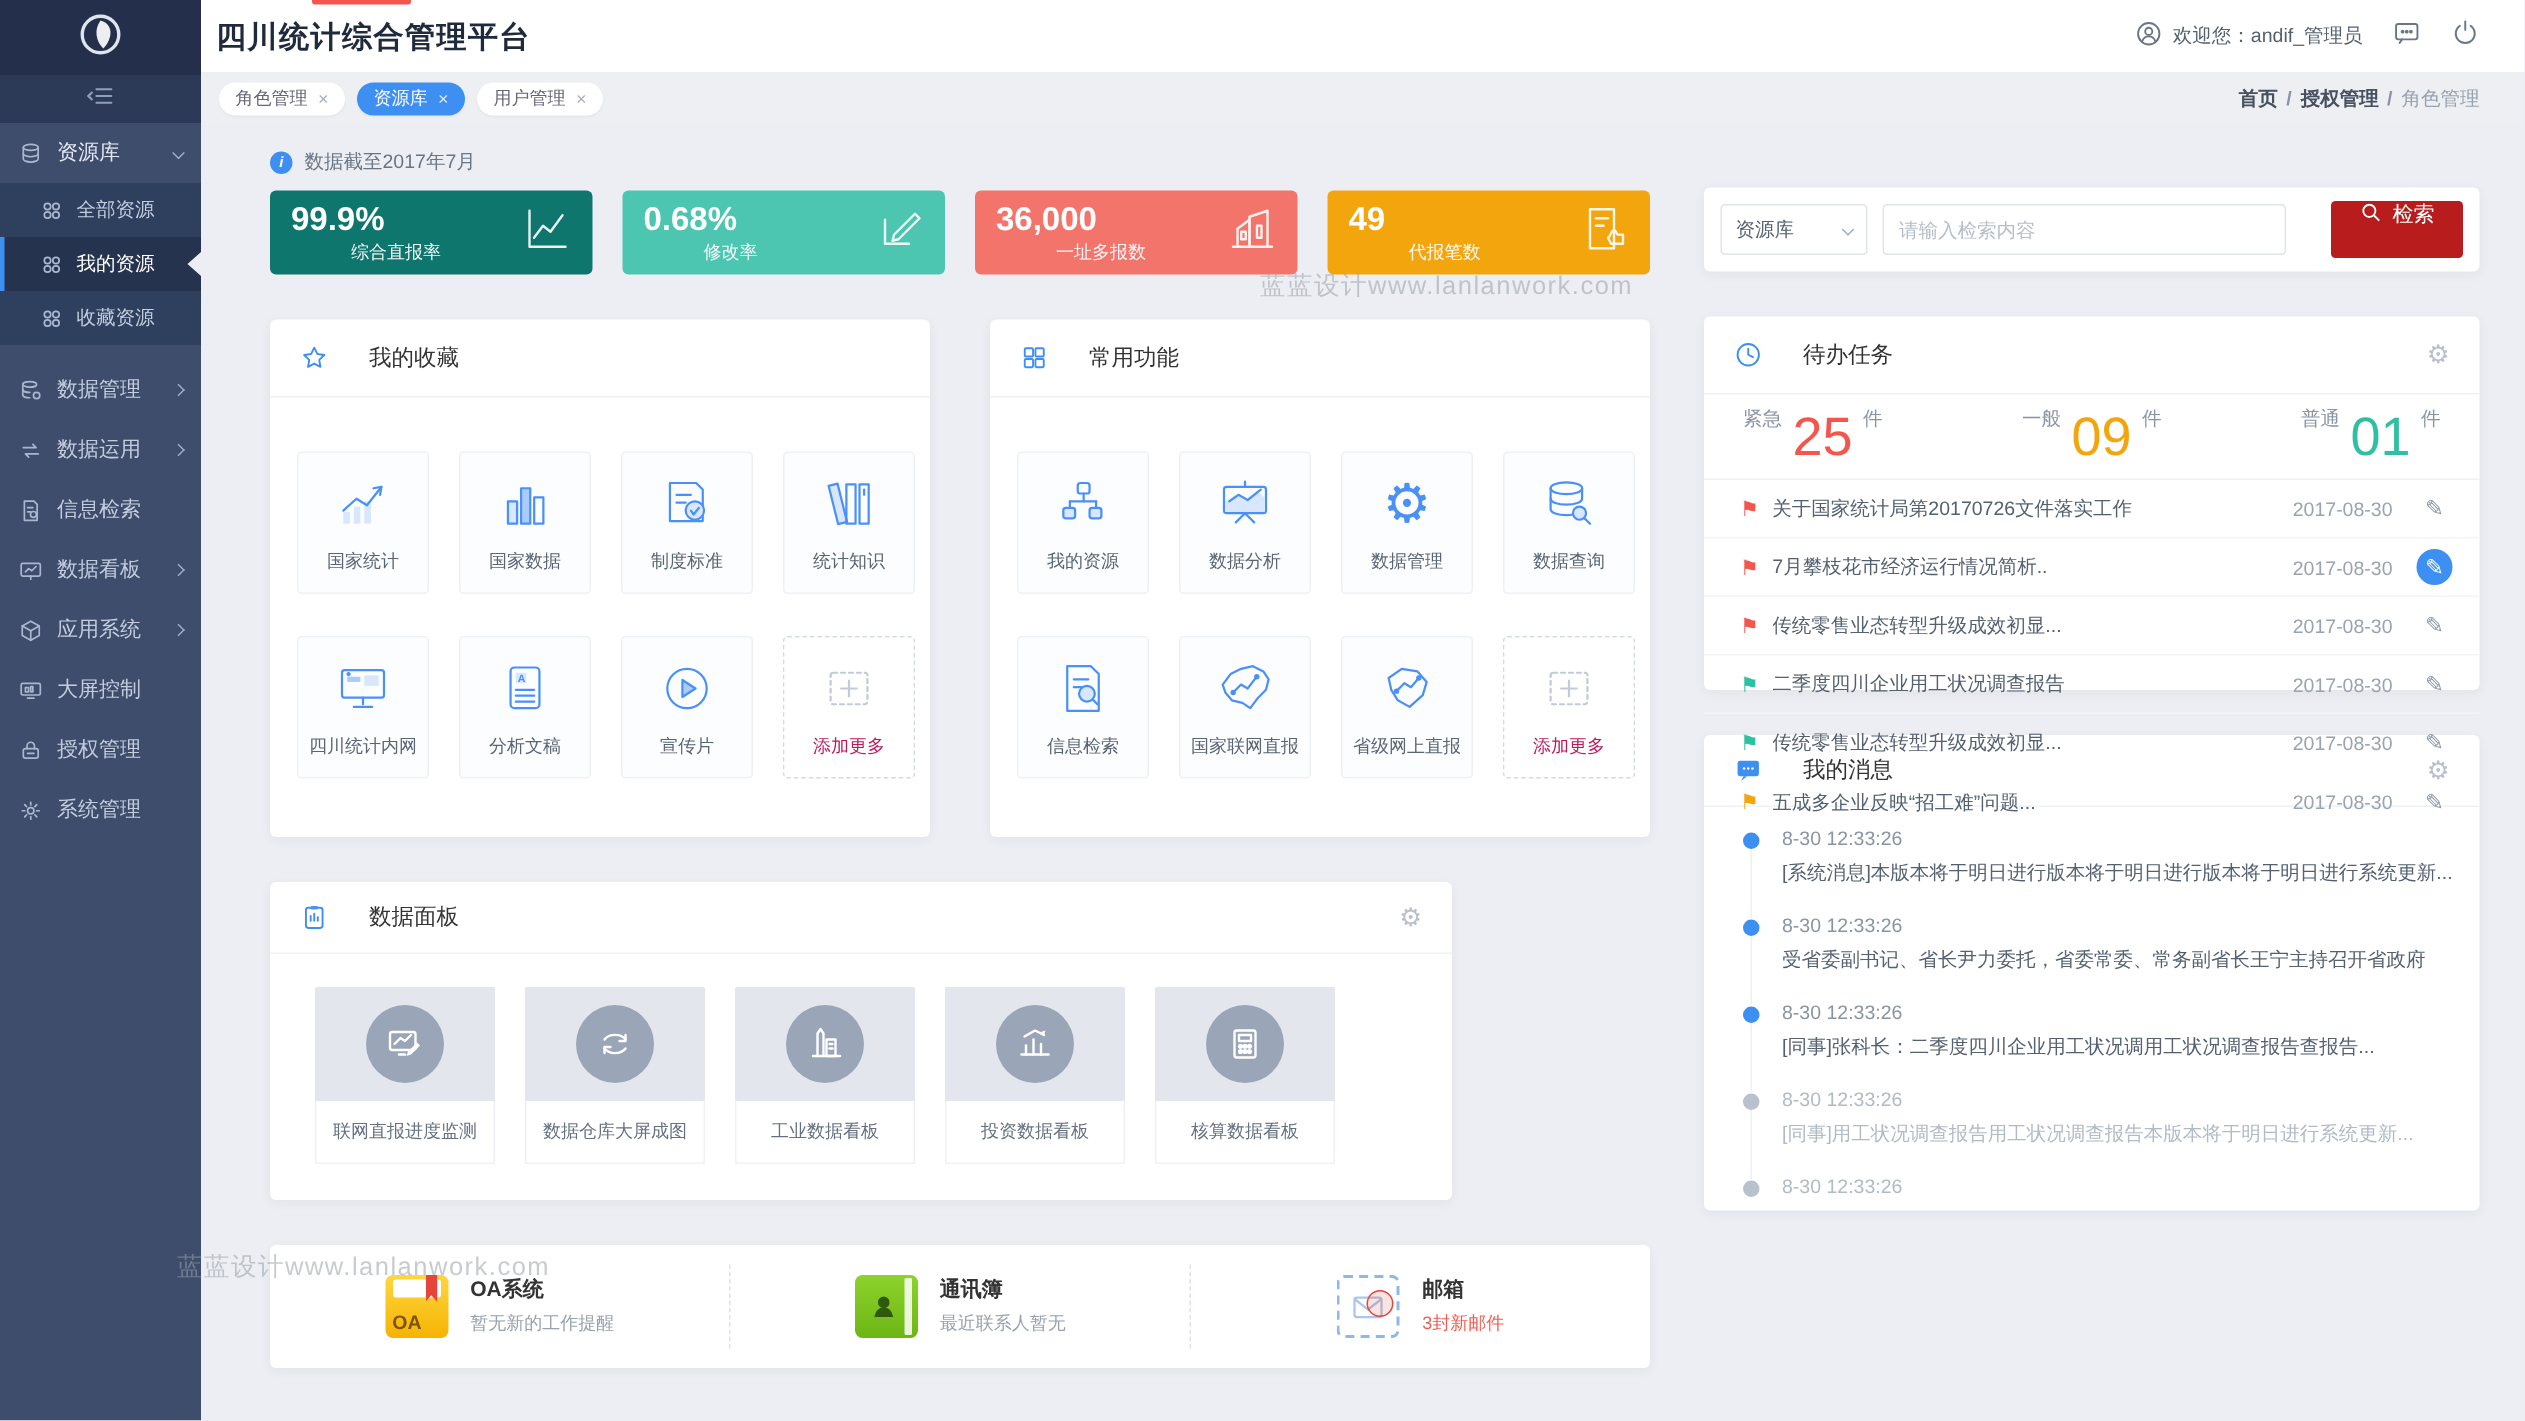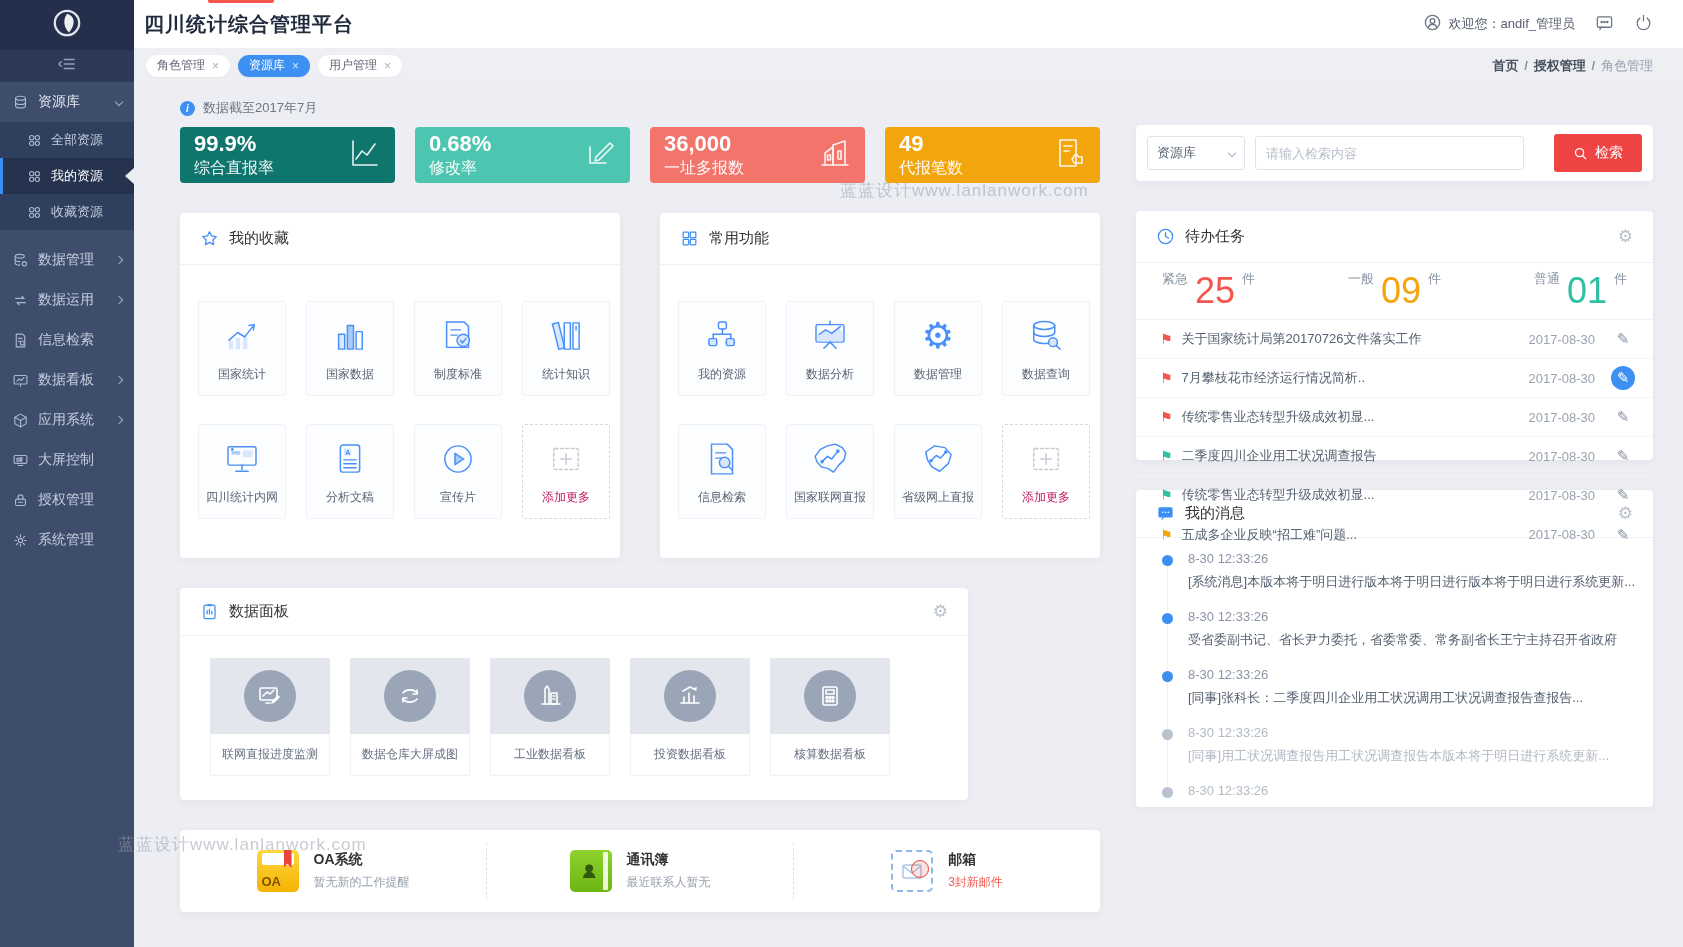--- a/index.html
+++ b/index.html
@@ -49,26 +49,26 @@
   .content { display:flex; gap:36px; padding:14px 30px 0 46px; }
   .col-l { width:920px; }
   .col-r { width:517px; padding-top:28px; }
 
   .info-line { display:flex; align-items:center; gap:8px; font-size:13px; color:#6b7685; height:22px; }
   .info-ic { width:15px; height:15px; border-radius:50%; background:#3e8ff2; color:#fff; font-size:10px; font-style:italic; font-weight:bold; display:flex; align-items:center; justify-content:center; }
 
   .cards-row { display:flex; gap:20px; margin-top:8px; }
   .stat-card { width:215px; height:56px; border-radius:4px; color:#fff; padding:7px 14px; position:relative; display:flex; flex-direction:column; justify-content:center; cursor:pointer; }
   .stat-val { font-size:22px; font-weight:bold; line-height:1.15; }
-  .stat-lab { font-size:16px; opacity:.95; margin-top:1px; }
+  .stat-lab { font-size:12px; opacity:.95; margin-top:1px;margin-left:40px; }
   .stat-ic { position:absolute; right:12px; top:50%; transform:translateY(-50%); }
   .stat-ic svg { width:36px; height:36px; stroke:#fff; fill:none; stroke-width:1.6; opacity:.9; stroke-linecap:round; stroke-linejoin:round; }
 
   .panel { background:#fff; border-radius:4px; box-shadow:0 2px 8px rgba(31,45,70,.05); }
-  .p-head { height:52px; display:flex; align-items:center; gap:10px; padding:0 20px; border-bottom:1px solid #eef1f5; font-size:15px; color:#333; }
+  .p-head { height:52px; display:flex; align-items:center; gap:27px; padding:0 20px; border-bottom:1px solid #eef1f5; font-size:15px; color:#333; }
   .p-head .ic { display:inline-flex; }
   .p-head .ic svg { width:19px; height:19px; stroke:#3e8ff2; fill:none; stroke-width:1.6; stroke-linecap:round; stroke-linejoin:round; }
   .p-gear { margin-left:auto; color:#b9c0cc; font-size:17px; cursor:pointer; }
 
   .panels-row { display:flex; gap:40px; margin-top:30px; }
   .sq-panel { width:440px; height:345px; }
   .tile-grid { display:grid; grid-template-columns:repeat(4,88px); gap:28px 20px; padding:36px 0 0 18px; }
   .tile { width:88px; height:95px; border:1px solid #edf1f6; border-radius:3px; background:#fcfdfe; display:flex; flex-direction:column; align-items:center; justify-content:center; gap:9px; cursor:pointer; }
   .tile-label { font-size:12px; color:#5a6474; white-space:nowrap; }
   .tile-ic { height:42px; display:flex; align-items:center; }
@@ -132,21 +132,21 @@
   .msg-dot { position:absolute; left:0; top:13px; width:11px; height:11px; border-radius:50%; }
   .msg-time { font-size:13px; color:#8a94a5; }
   .msg-text { font-size:13px; color:#556070; margin-top:7px; width:455px; white-space:nowrap; overflow:hidden; text-overflow:ellipsis; }
   .msg.read .msg-time, .msg.read .msg-text { color:#b2bac6; }
 
   
   .search-card { height:56px; background:#fff; border-radius:4px; box-shadow:0 2px 8px rgba(31,45,70,.05); display:flex; align-items:center; gap:10px; padding:0 11px; }
   .s-select { width:98px; height:34px; border:1px solid #dfe3ea; border-radius:3px; display:flex; align-items:center; justify-content:space-between; padding:0 9px; font-size:13px; color:#556070; cursor:pointer; }
   .s-input { flex:1; height:34px; border:1px solid #dfe3ea; border-radius:3px; padding:0 10px; font-size:13px; color:#333; outline:none; }
   .s-input::placeholder { color:#b6bec9; }
-  .s-btn { width:88px; height:38px; background:#ef4444; border:none; border-radius:3px; color:#fff; font-size:14px; display:flex; align-items:center; justify-content:center; gap:7px; cursor:pointer;margin-left:20px; }
+  .s-btn { width:88px; height:38px; background:#b91c1c; border:none; border-radius:3px; color:#fff; font-size:14px; display:flex; justify-content:center; gap:7px; cursor:pointer;margin-left:20px; }
   .s-btn svg { width:15px; height:15px; stroke:#fff; fill:none; stroke-width:2; }
 
   .wm { position:absolute; font-size:17px; color:#9aa0aa; opacity:.55; pointer-events:none; letter-spacing:1px; }
   .wm1 { left:840px; top:179px; }
   .wm2 { left:118px; top:833px; }
 </style>
 </head>
 <body>
 
 <div class="page">

